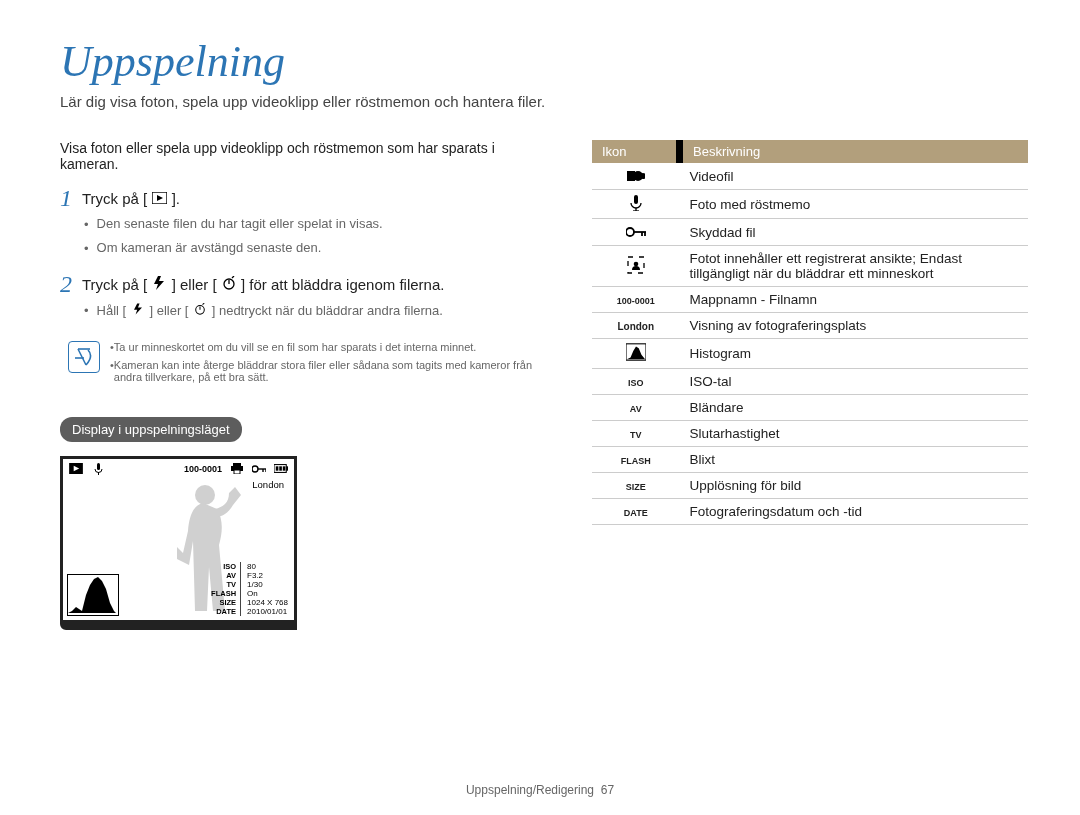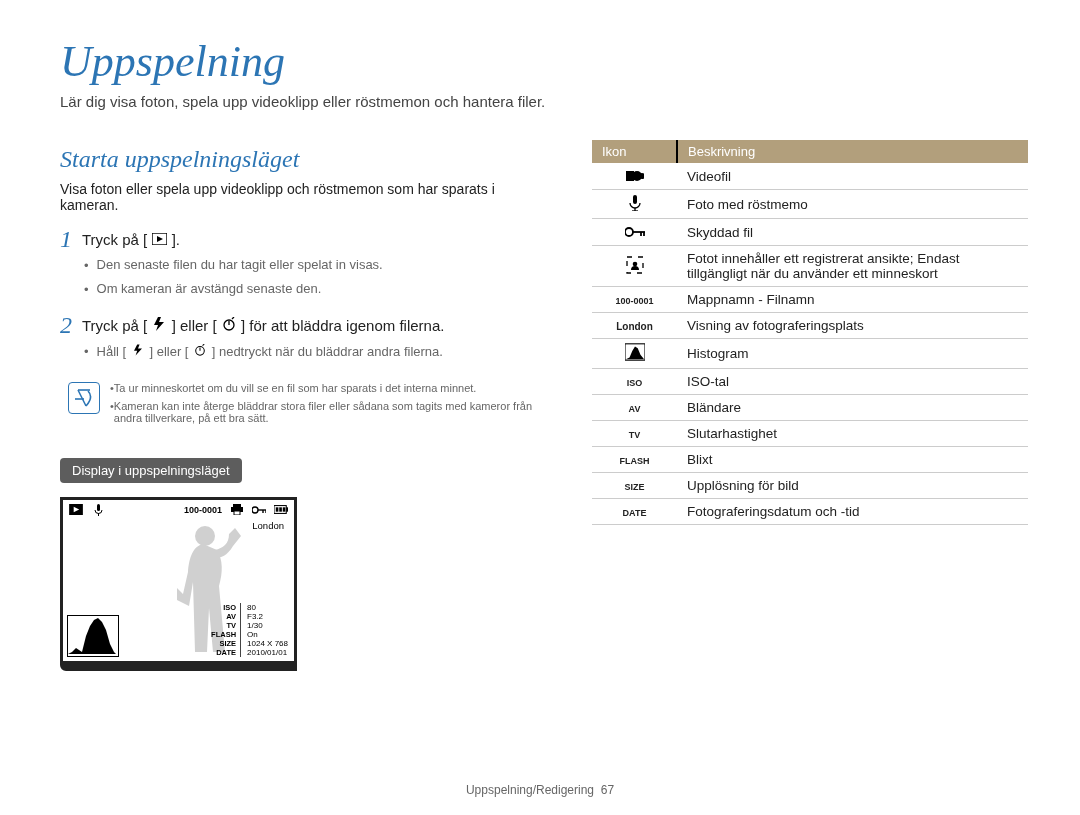--- a/index.html
+++ b/index.html
@@ -114,21 +114,21 @@
   }
   .note-list .bullet {
     display: flex;
     margin-bottom: 6px;
   }
   .pill {
     display: inline-block;
     background: #5d5d5d;
     color: #fff;
     font-size: 13px;
-    border-radius: 4px;
+    border-radius: 12px;
     padding: 5px 12px 5px 12px;
     margin-bottom: 14px;
   }
   
   .lcd {
     width: 237px;
     height: 174px;
     border: 3px solid #222;
     border-bottom-width: 10px;
     border-bottom-left-radius: 6px;
@@ -199,21 +199,21 @@
   table.icons th {
     background: #B29F7C;
     color: #fff;
     font-weight: normal;
     text-align: left;
     padding: 4px 10px;
     font-size: 13px;
   }
   table.icons th:first-child {
     width: 64px;
-    border-right: 2px solid #000000;
+    border-right: 7px solid #000000;
   }
   table.icons td {
     padding: 5px 10px;
     border-bottom: 1px solid #ccc;
     vertical-align: middle;
   }
   table.icons td.iconcell {
     text-align: center;
     padding: 4px 4px;
   }
@@ -239,21 +239,20 @@
 </style>
 </head>
 <body>
 
 <div class="page">
   <h1 class="title">Uppspelning</h1>
   <div class="intro">Lär dig visa foton, spela upp videoklipp eller röstmemon och hantera filer.</div>
 
   <div class="columns">
     <div class="col-left">
-      <div class="section-title">Starta uppspelningsläget</div>
       <div class="section-sub">Visa foton eller spela upp videoklipp och röstmemon som har sparats i kameran.</div>
 
       
       <div class="steps">
         <div class="step">
           <div class="step-num">1</div>
           <div class="step-body">
             <span>Tryck på [</span>
             <span class="inline-icon">
               <svg width="15" height="12" viewBox="0 0 15 12">
@@ -463,21 +462,21 @@
               <td>Skyddad fil</td>
             </tr>
         <tr>
               <td class="iconcell"><span class="ic">
                   <svg width="18" height="18" viewBox="0 0 18 18">
                     <rect x="1" y="1" width="16" height="16" fill="none" stroke="#000" stroke-width="1.3" stroke-dasharray="5 6"></rect>
                     <circle cx="9" cy="8" r="2.3" fill="#000"></circle>
                     <path d="M5 14 a4 4 0 0 1 8 0" fill="#000"></path>
                   </svg>
                 </span></td>
-              <td>Fotot innehåller ett registrerat ansikte; Endast tillgängligt när du använder ett minneskort</td>
+              <td>Fotot innehåller ett registrerat ansikte; Endast tillgängligt när du bläddrar ett minneskort</td>
             </tr>
         <tr>
               <td class="iconcell"><span class="ic-text">100-0001</span></td>
               <td>Mappnamn - Filnamn</td>
             </tr>
         <tr>
               <td class="iconcell"><span class="ic-text" style="font-size:10px">London</span></td>
               <td>Visning av fotograferingsplats</td>
             </tr>
         <tr>

